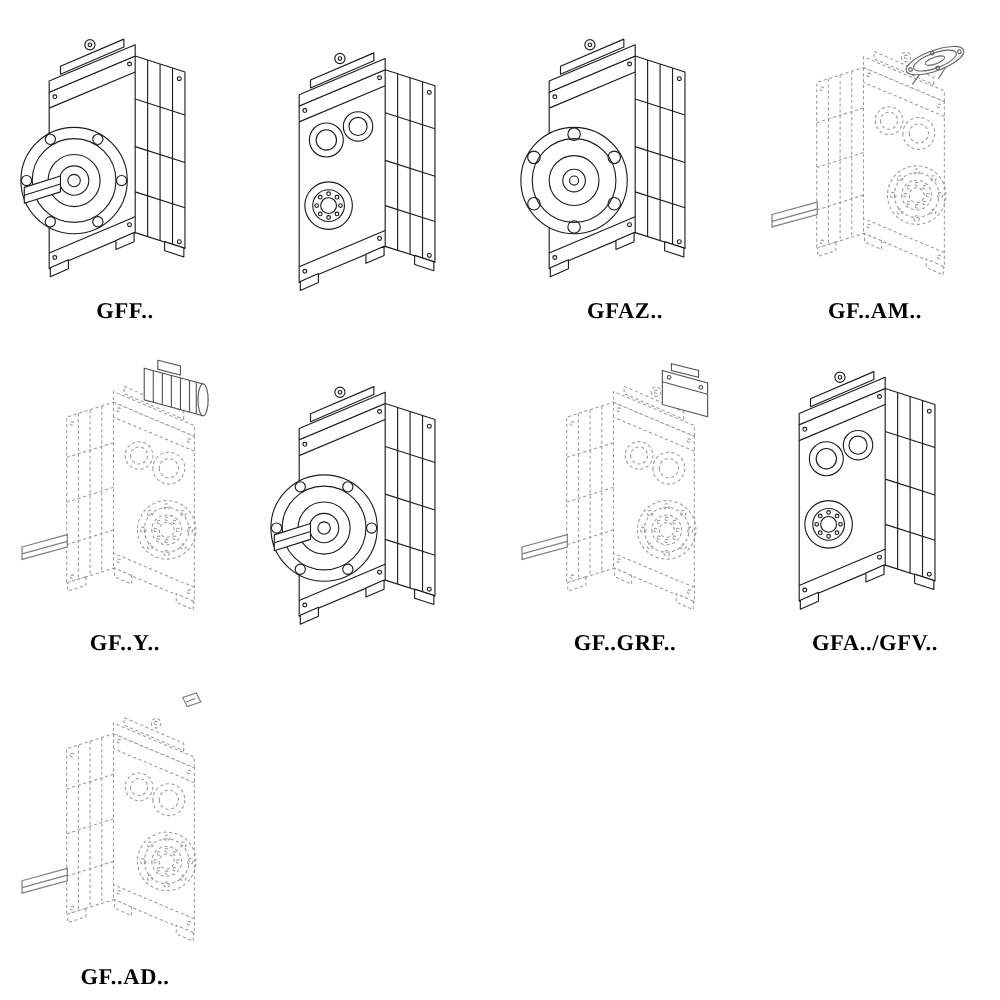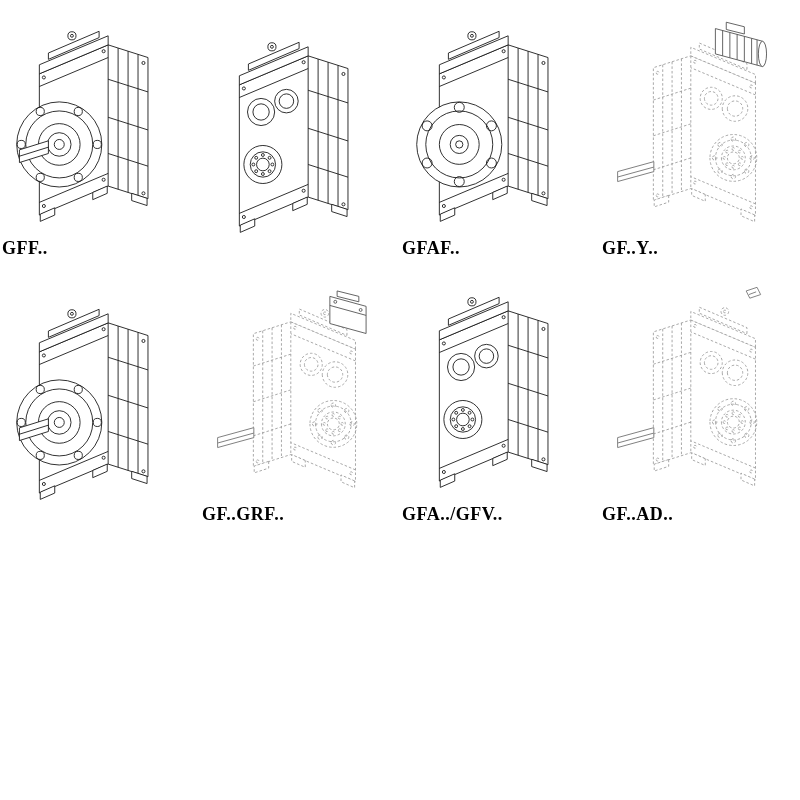--- a/index.html
+++ b/index.html
@@ -7,21 +7,21 @@
     width:800px;height:800px;background:#ffffff;
     font-family:"Liberation Serif", serif;
     overflow:hidden;
   }
   .grid{
     display:grid;width:800px;height:800px;
     grid-template-columns:repeat(4,1fr);
     grid-template-rows:repeat(3,1fr);
   }
   .cell{
-    margin:0;display:flex;flex-direction:column;
+    margin:0;display:flex;flex-direction:column;align-items:center;
     justify-content:flex-end;box-sizing:border-box;padding:4px 2px 8px;
   }
   .art-box{flex:1;display:flex;align-items:center;justify-content:center;width:100%;}
   svg.drawing{width:172px;height:210px;display:block;}
   .caption{
     font-weight:bold;font-size:18px;letter-spacing:.5px;color:#000;
     white-space:nowrap;margin-top:2px;
   }
   .grid .cell:nth-child(11) .caption,
   .grid .cell:nth-child(12) .caption{font-size:21px;}
@@ -261,25 +261,33 @@
     </div>
   </figure>
 
 
   <figure class="cell">
     <div class="art-box">
       <svg class="drawing" viewBox="0 0 190 230">
           <use href="#sym-solid-flange-ns"></use>
         </svg>
     </div>
-    <figcaption class="caption">GFAF..</figcaption>
-  </figure>
-
-
-
+    <figcaption class="caption">GFAZ..</figcaption>
+  </figure>
+
+
+
+  <figure class="cell">
+    <div class="art-box">
+      <svg class="drawing" viewBox="0 0 190 230">
+          <use href="#sym-dashed-am"></use>
+        </svg>
+    </div>
+    <figcaption class="caption">GF..AM..</figcaption>
+  </figure>
 
   <figure class="cell">
     <div class="art-box">
       <svg class="drawing" viewBox="0 0 190 230">
           <use href="#sym-dashed-y"></use>
         </svg>
     </div>
     <figcaption class="caption">GF..Y..</figcaption>
   </figure>
 

